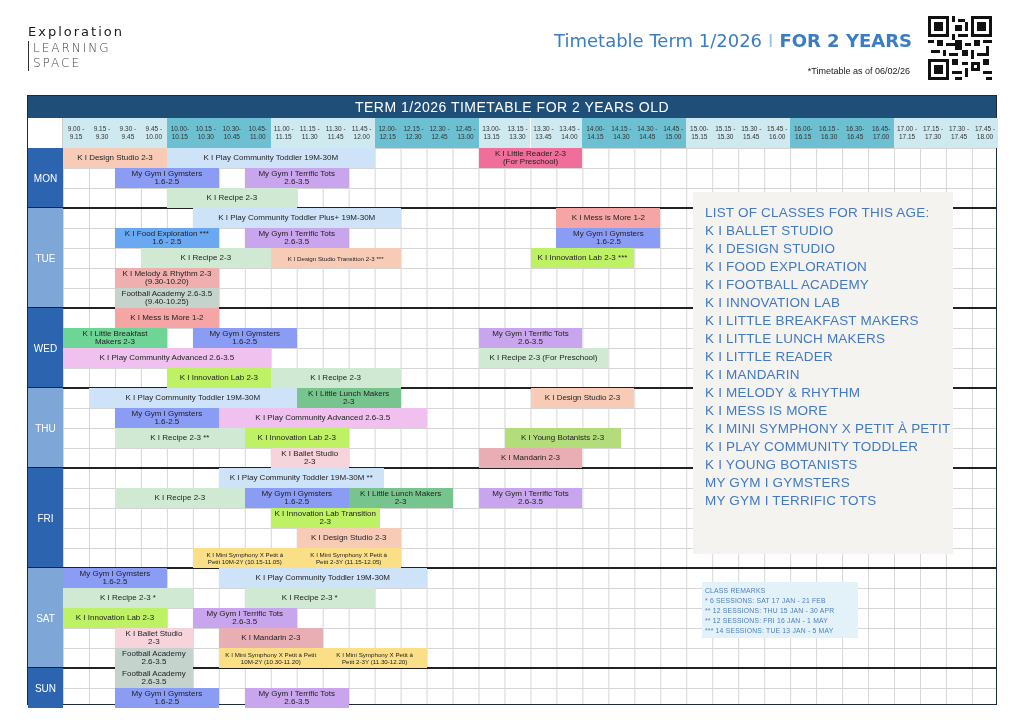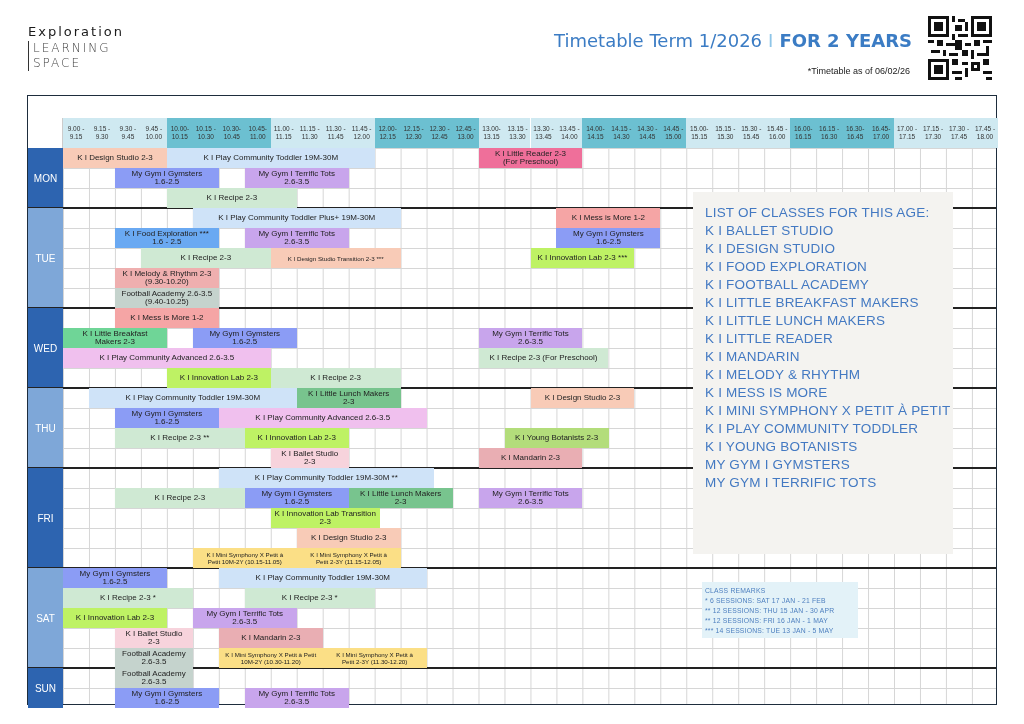--- a/index.html
+++ b/index.html
@@ -120,20 +120,21 @@
     <rect x="18" y="14" width="2" height="2"></rect>
       <rect x="8" y="18" width="3" height="1"></rect>
       <rect x="12" y="17" width="1" height="3"></rect>
       <rect x="18" y="18" width="3" height="1"></rect>
     <rect x="9" y="20" width="2" height="1"></rect>
       <rect x="19" y="20" width="2" height="1"></rect>
   </g>
 </svg>
 
 <div class="table" id="timetable">
+  <div class="tbar">TERM 1/2026 TIMETABLE FOR 2 YEARS OLD</div>
   <div class="hdr" id="hdr">
     <div class="corner"></div>
   <div class="slot-h light" style="left: 35px; width: 25.9722px; white-space: pre-line;">9.00 -
 9.15</div>
       <div class="slot-h light" style="left: 60.9722px; width: 25.9722px; white-space: pre-line;">9.15 -
 9.30</div>
       <div class="slot-h light" style="left: 86.9444px; width: 25.9722px; white-space: pre-line;">9.30 -
 9.45</div>
       <div class="slot-h light" style="left: 112.917px; width: 25.9722px; white-space: pre-line;">9.45 -
 10.00</div>
@@ -256,25 +257,25 @@
       <div class="cls c-mint" style="left: 242.778px; width: 129.861px; top: 272px;">K I Recipe 2-3</div>
       <div class="cls c-sky" style="left: 60.9722px; width: 207.778px; top: 292px;">K I Play Community Toddler 19M-30M</div>
       <div class="cls c-darkgreen" style="left: 268.75px; width: 103.889px; top: 292px;">K I Little Lunch Makers
 2-3</div>
       <div class="cls c-peach" style="left: 502.5px; width: 103.889px; top: 292px;">K I Design Studio 2-3</div>
       <div class="cls c-gym" style="left: 86.9444px; width: 103.889px; top: 312px;">My Gym I Gymsters
 1.6-2.5</div>
       <div class="cls c-lilac" style="left: 190.833px; width: 207.778px; top: 312px;">K I Play Community Advanced 2.6-3.5</div>
       <div class="cls c-mint" style="left: 86.9444px; width: 129.861px; top: 332px;">K I Recipe 2-3 **</div>
       <div class="cls c-sand" style="left: 216.806px; width: 103.889px; top: 332px;">K I Innovation Lab 2-3</div>
-      <div class="cls c-lime" style="left: 476.528px; width: 104px; top: 332px;">K I Young Botanists 2-3</div>
+      <div class="cls c-lime" style="left: 476.528px; width: 116px; top: 332px;">K I Young Botanists 2-3</div>
       <div class="cls c-babypink" style="left: 242.778px; width: 77.9167px; top: 352px;">K I Ballet Studio
 2-3</div>
       <div class="cls c-mandarin" style="left: 450.556px; width: 103.889px; top: 352px;">K I Mandarin 2-3</div>
-      <div class="cls c-sky" style="left: 190.833px; width: 215px; top: 372px;">K I Play Community Toddler 19M-30M **</div>
+      <div class="cls c-sky" style="left: 190.833px; width: 165px; top: 372px;">K I Play Community Toddler 19M-30M **</div>
       <div class="cls c-mint" style="left: 86.9444px; width: 129.861px; top: 392px;">K I Recipe 2-3</div>
       <div class="cls c-gym" style="left: 216.806px; width: 103.889px; top: 392px;">My Gym I Gymsters
 1.6-2.5</div>
       <div class="cls c-darkgreen" style="left: 320.694px; width: 103.889px; top: 392px;">K I Little Lunch Makers
 2-3</div>
       <div class="cls c-tots" style="left: 450.556px; width: 103.889px; top: 392px;">My Gym I Terrific Tots
 2.6-3.5</div>
       <div class="cls c-sand" style="left: 242.778px; width: 109px; top: 412px;">K I Innovation Lab Transition 2-3</div>
       <div class="cls c-peach" style="left: 268.75px; width: 103.889px; top: 432px;">K I Design Studio 2-3</div>
       <div class="cls c-yellow small" style="left: 164.861px; width: 103.889px; top: 452px;">K I Mini Symphony X Petit à
@@ -307,20 +308,21 @@
     </div>
 </div>
 
 <div class="list">
   <div class="lt">LIST OF CLASSES FOR THIS AGE:</div>
   <div id="list-items">
       <div class="li">K I BALLET STUDIO</div>
       <div class="li">K I DESIGN STUDIO</div>
       <div class="li">K I FOOD EXPLORATION</div>
       <div class="li">K I FOOTBALL ACADEMY</div>
+      <div class="li">K I INNOVATION LAB</div>
       <div class="li">K I LITTLE BREAKFAST MAKERS</div>
       <div class="li">K I LITTLE LUNCH MAKERS</div>
       <div class="li">K I LITTLE READER</div>
       <div class="li">K I MANDARIN</div>
       <div class="li">K I MELODY &amp; RHYTHM</div>
       <div class="li">K I MESS IS MORE</div>
       <div class="li">K I MINI SYMPHONY X PETIT À PETIT</div>
       <div class="li">K I PLAY COMMUNITY TODDLER</div>
       <div class="li">K I YOUNG BOTANISTS</div>
       <div class="li">MY GYM I GYMSTERS</div>

